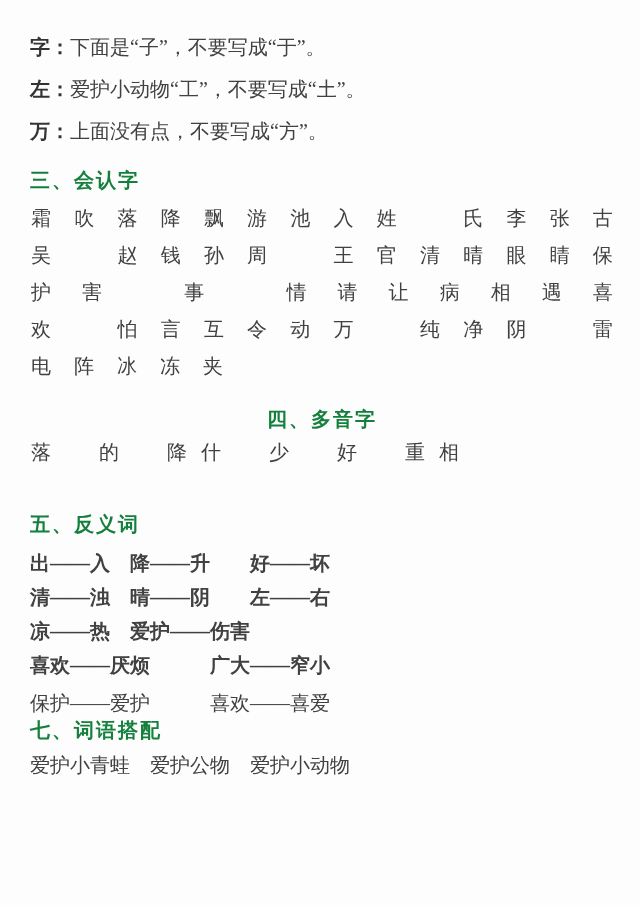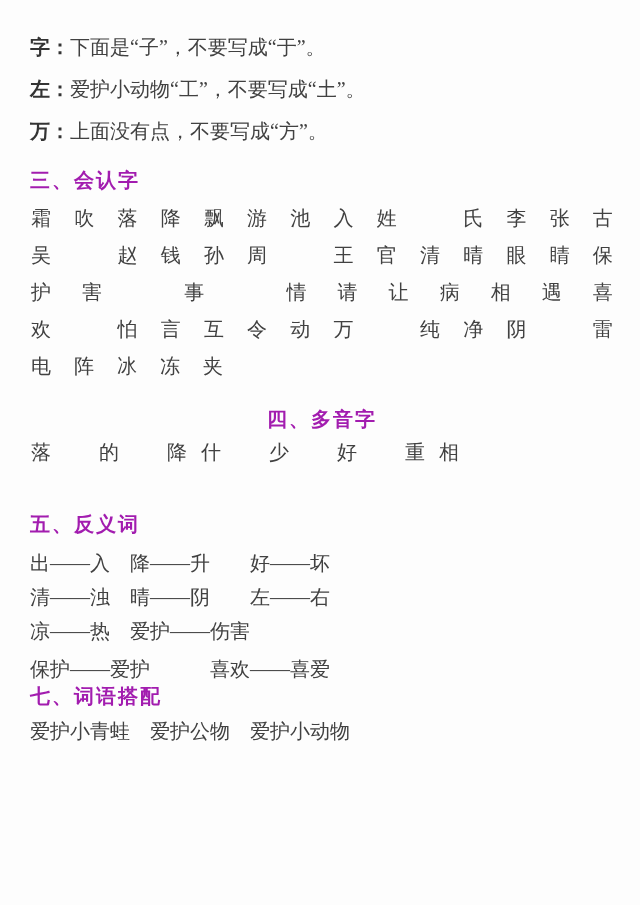--- a/index.html
+++ b/index.html
@@ -21,21 +21,21 @@
   }
   
   .note-line {
     line-height: 42px;
     white-space: nowrap;
   }
   .note-lead { font-weight: 700; color: #333; }
   
   .heading {
     font-weight: 700;
-    color: #a21caf;
+    color: #15803d;
     font-size: 20px;
     line-height: 24px;
     margin: 0;
     letter-spacing: 2px;
   }
   .h-renzi  { margin-top: 16px; }
   .h-duoyin { margin-top: 22px; text-align: center; }
   .h-fanyi  { margin-top: 45px; }
   .h-jinyi  { margin-top: 36px; }
   .h-dapei  { }
@@ -63,21 +63,21 @@
     margin-top: 6px;
   }
   .duoyin-row .char {
     display: inline-block;
     width: 22px;
     text-align: center;
     white-space: pre;
   }
   
   .pair-rows { margin-top: 10px; }
-  .pair-row  { line-height: 34px; white-space: pre; }
+  .pair-row  { line-height: 34px; white-space: pre; font-weight: bold; }
   .pair-rows-tight { margin-top: 6px; }
   .pair-row-sm { line-height: 30px; white-space: pre; }
   .dapei-rows { margin-top: 6px; }
   .dapei-row  { line-height: 35px; white-space: pre; }
 </style>
 </head>
 <body>
 
 <div class="page">
 
@@ -181,20 +181,21 @@
       <span class="char"></span>
       <span class="char">重</span>
       <span class="char">相</span>
     </div>
 
   <h2 class="heading h-fanyi">五、反义词</h2>
   <div class="pair-rows">
     <div class="pair-row">出——入　降——升　　好——坏</div>
     <div class="pair-row">清——浊　晴——阴　　左——右</div>
     <div class="pair-row">凉——热　爱护——伤害</div>
+    <div class="pair-row">喜欢——厌烦　　　广大——窄小</div>
   </div>
 
   <div class="pair-rows-tight">
     <div class="pair-row-sm">保护——爱护　　　喜欢——喜爱</div>
   </div>
 
   <h2 class="heading h-dapei">七、词语搭配</h2>
   <div class="dapei-rows">
     <div class="dapei-row">爱护小青蛙　爱护公物　爱护小动物</div>
   </div>

